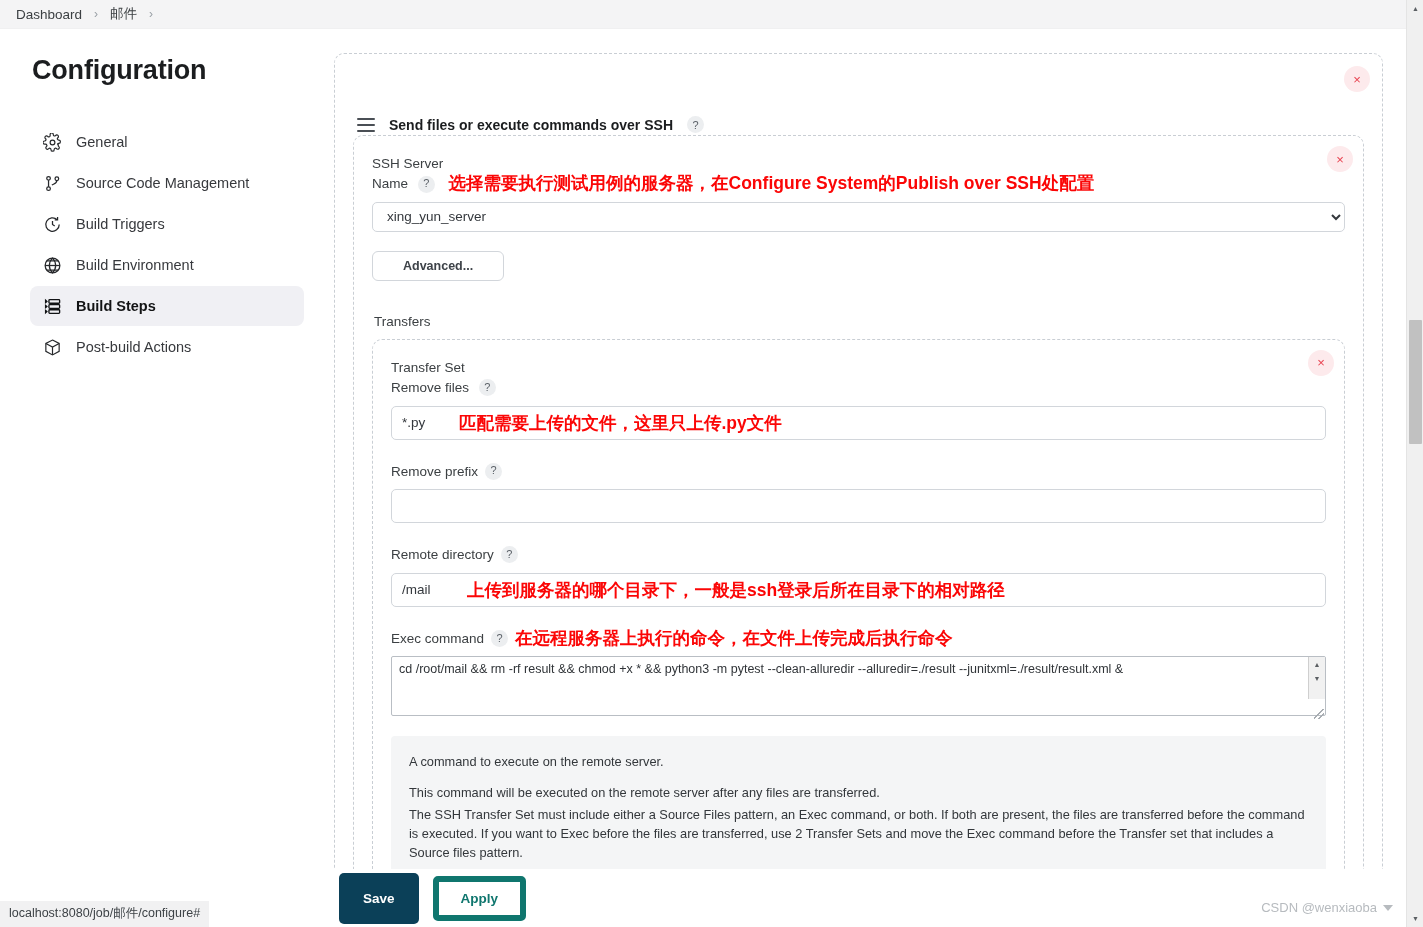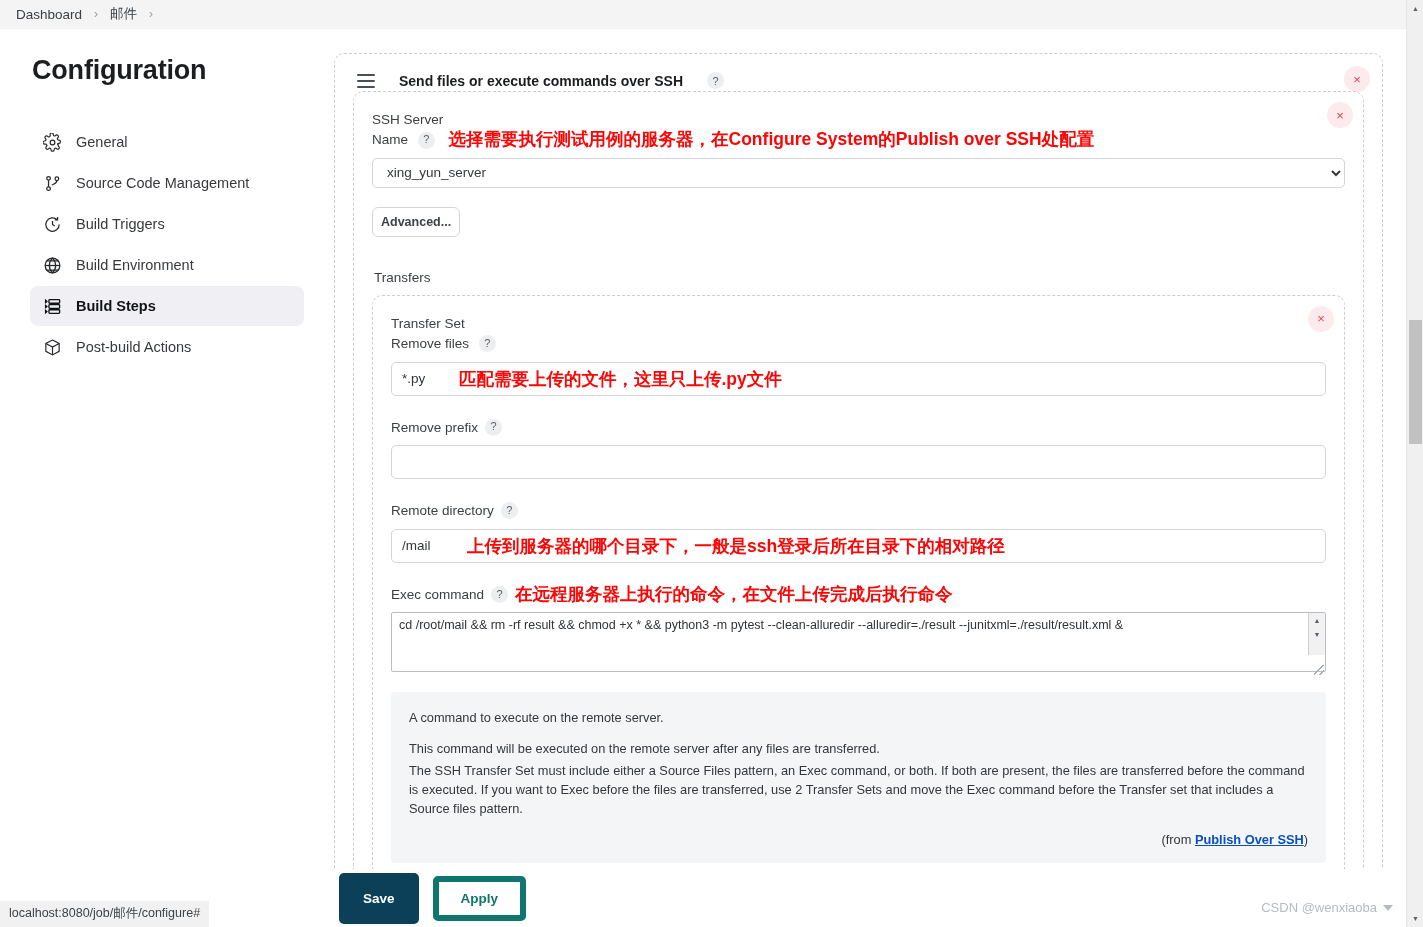--- a/index.html
+++ b/index.html
@@ -84,22 +84,23 @@
     border:1px dashed #c9ced4;
     border-radius:10px;
     padding:14px 18px 0 18px;
     position:relative;
     min-height:810px;
     background:#fff;
   }
   .panel-head{
     display:flex;
     align-items:center;
-    gap:24px;
+    gap:14px;
     padding:4px 0 2px 4px;
+    margin-top:44px;
   }
   .hamburger{
     width:18px;height:14px;
     display:flex;flex-direction:column;justify-content:space-between;
     cursor:grab;
   }
   .hamburger i{ display:block;height:2px;background:#4a4f55;border-radius:1px;}
   .panel-title{
     font-size:14px;
     font-weight:bold;
@@ -168,21 +169,21 @@
     font-size:13.5px;
     color:#34383d;
     background:#fff;
     font-family:"Liberation Sans", sans-serif;
   }
   input.ctl.tall{ height:34px; }
   .btn-advanced{
     background:#fff;
     border:1px solid #d2d6db;
     border-radius:6px;
-    padding:7px 8px;
+    padding:7px 30px;
     font-size:12.5px;
     font-weight:bold;
     color:#3d4248;
     cursor:pointer;
     font-family:"Liberation Sans", sans-serif;
   }
 
   
   .field-wrap{ position:relative; }
   .field-annot{

